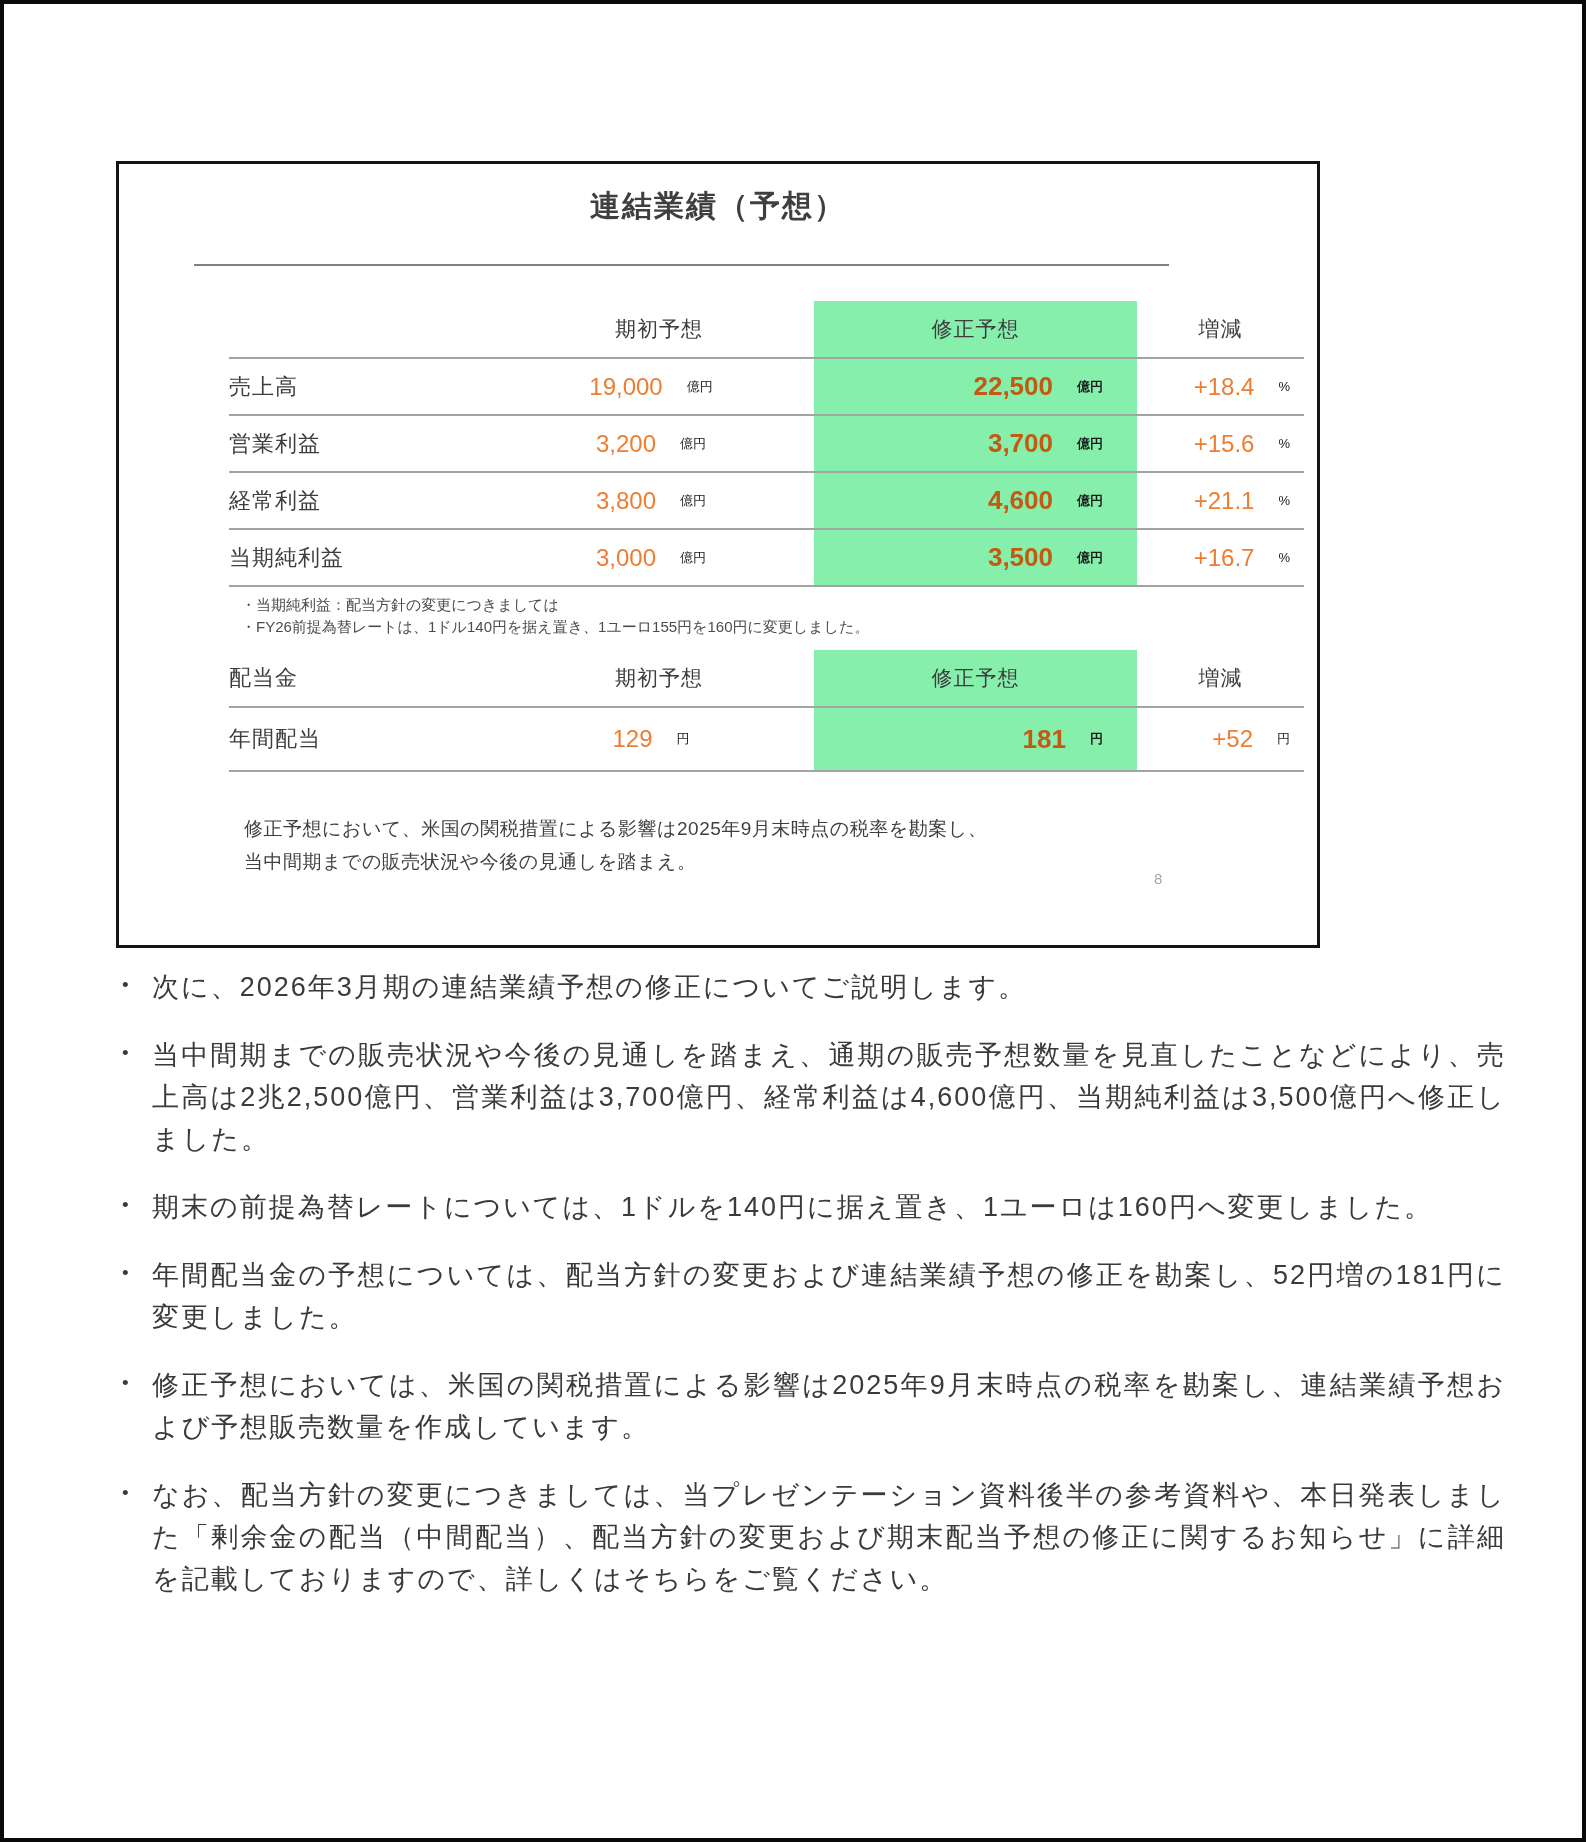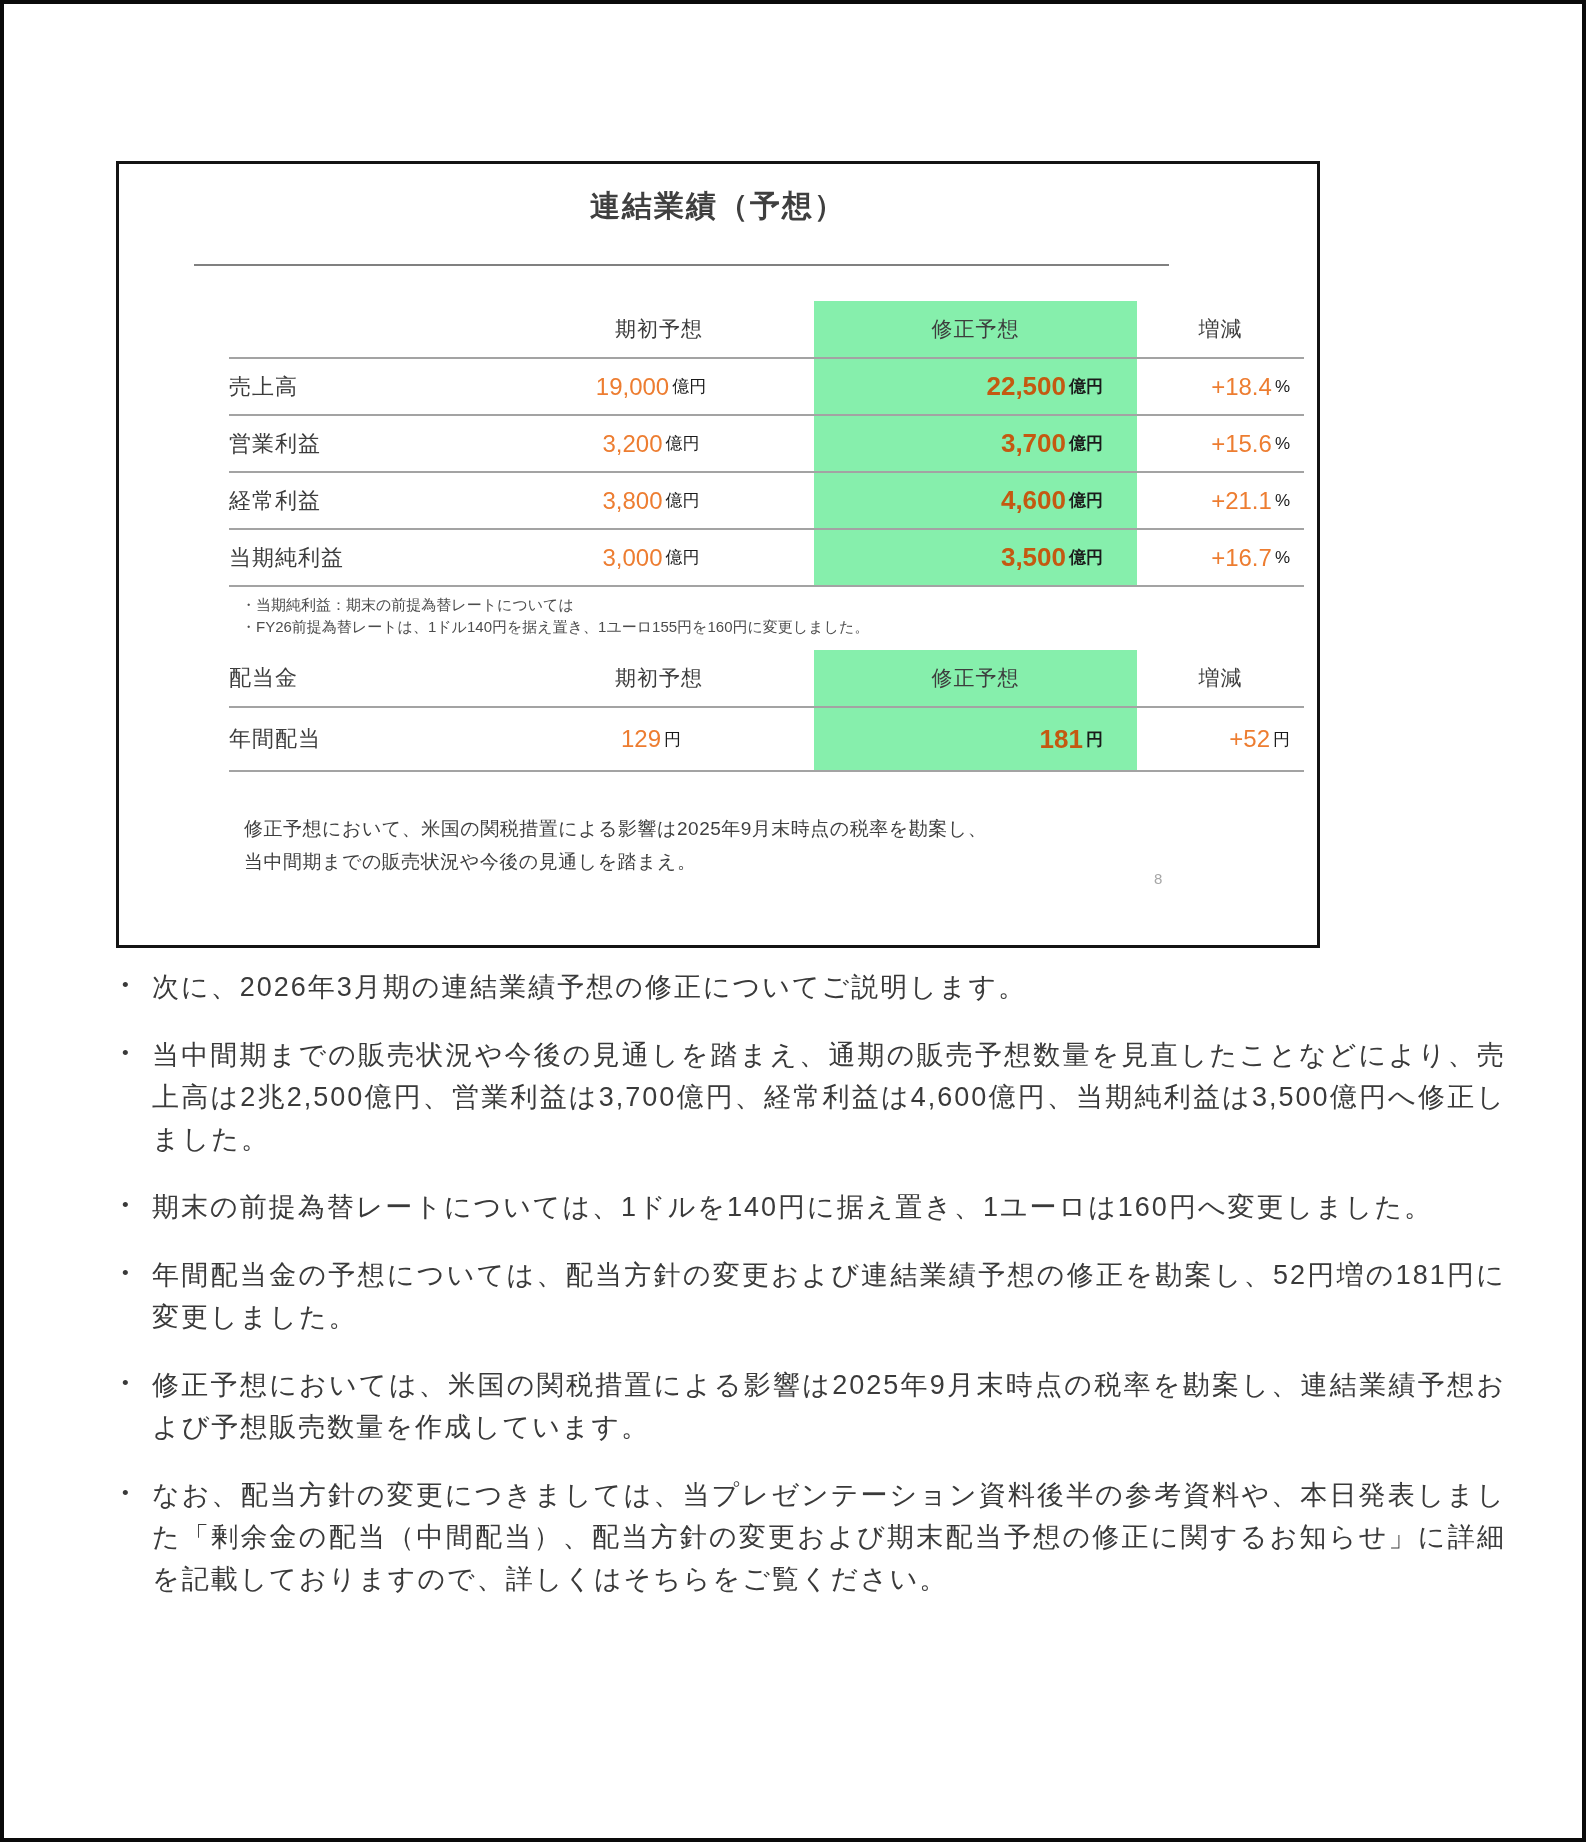--- a/index.html
+++ b/index.html
@@ -41,21 +41,21 @@
   .div-tbl  .trow.thead { height:58px; border-bottom:2px solid #a3a3a3; }
   .div-tbl  .trow.tdata { height:64px; border-bottom:2px solid #a3a3a3; }
   .c { height:100%; display:flex; align-items:center; }
   .c.label  { justify-content:flex-start; font-size:22px; color:#3d3d3d; letter-spacing:1px; }
   .c.initial{ justify-content:center; padding-right:16px; }
   .c.revised{ justify-content:flex-end; padding-right:34px; background:#86efac; }
   .c.change { justify-content:flex-end; padding-right:14px; }
   .c.hdr { font-size:21px; color:#3d3d3d; justify-content:center; padding-right:0; letter-spacing:1px; }
   .num.orange { font-size:24px; color:#ed7d31; }
   .num.bold-orange { font-size:26px; font-weight:bold; color:#c45911; }
-  .unit { font-size:17px; color:#1a1a1a; margin-left:3px; }
+  .unit { font-size:13px; color:#1a1a1a; margin-left:24px; }
   .unit.bold { font-weight:bold; }
   
   .footnotes {
     position:absolute; left:122px; top:430px;
     font-size:15px; line-height:22px; color:#4c4c4c;
   }
   .slide-note {
     position:absolute; left:125px; top:648px;
     font-size:19px; line-height:33px; color:#3f3f3f;
     letter-spacing:0.5px;
@@ -159,21 +159,21 @@
           <span class="unit bold">億円</span>
         </div>
       <div class="c change">
           <span class="num orange">+16.7</span>
           <span class="unit">%</span>
         </div>
     </div>
   </div>
 
   <div class="footnotes">
-    <div>・当期純利益：期末の前提為替レートについては</div>
+    <div>・当期純利益：配当方針の変更につきましては</div>
     <div>・FY26前提為替レートは、1ドル140円を据え置き、1ユーロ155円を160円に変更しました。</div>
   </div>
 
   <div class="tbl div-tbl">
     <div class="trow thead">
       <div class="c label">配当金</div>
       <div class="c initial hdr">期初予想</div>
       <div class="c revised hdr">修正予想</div>
       <div class="c change hdr">増減</div>
     </div>

